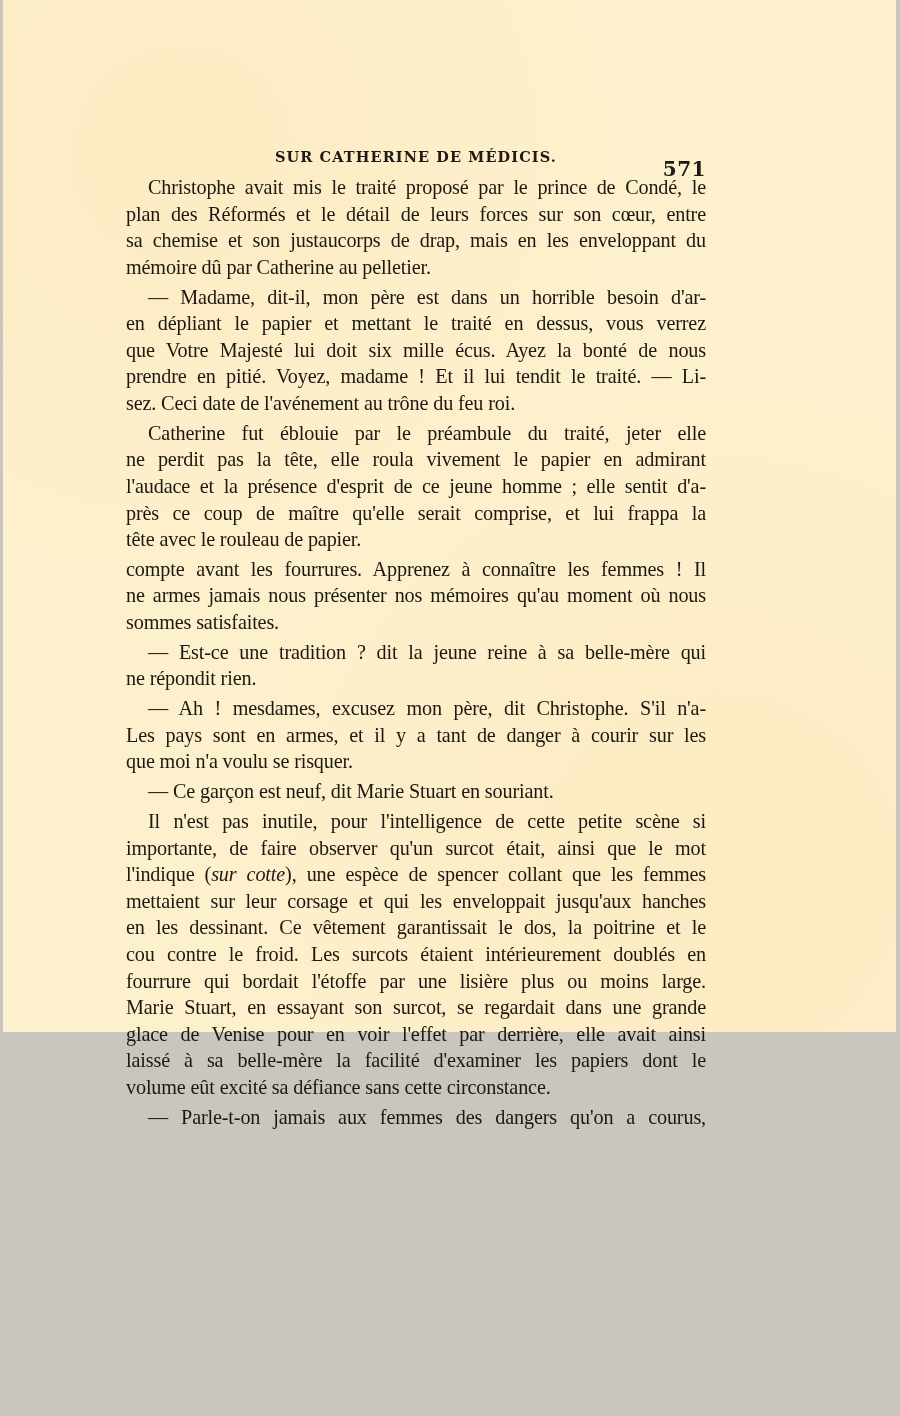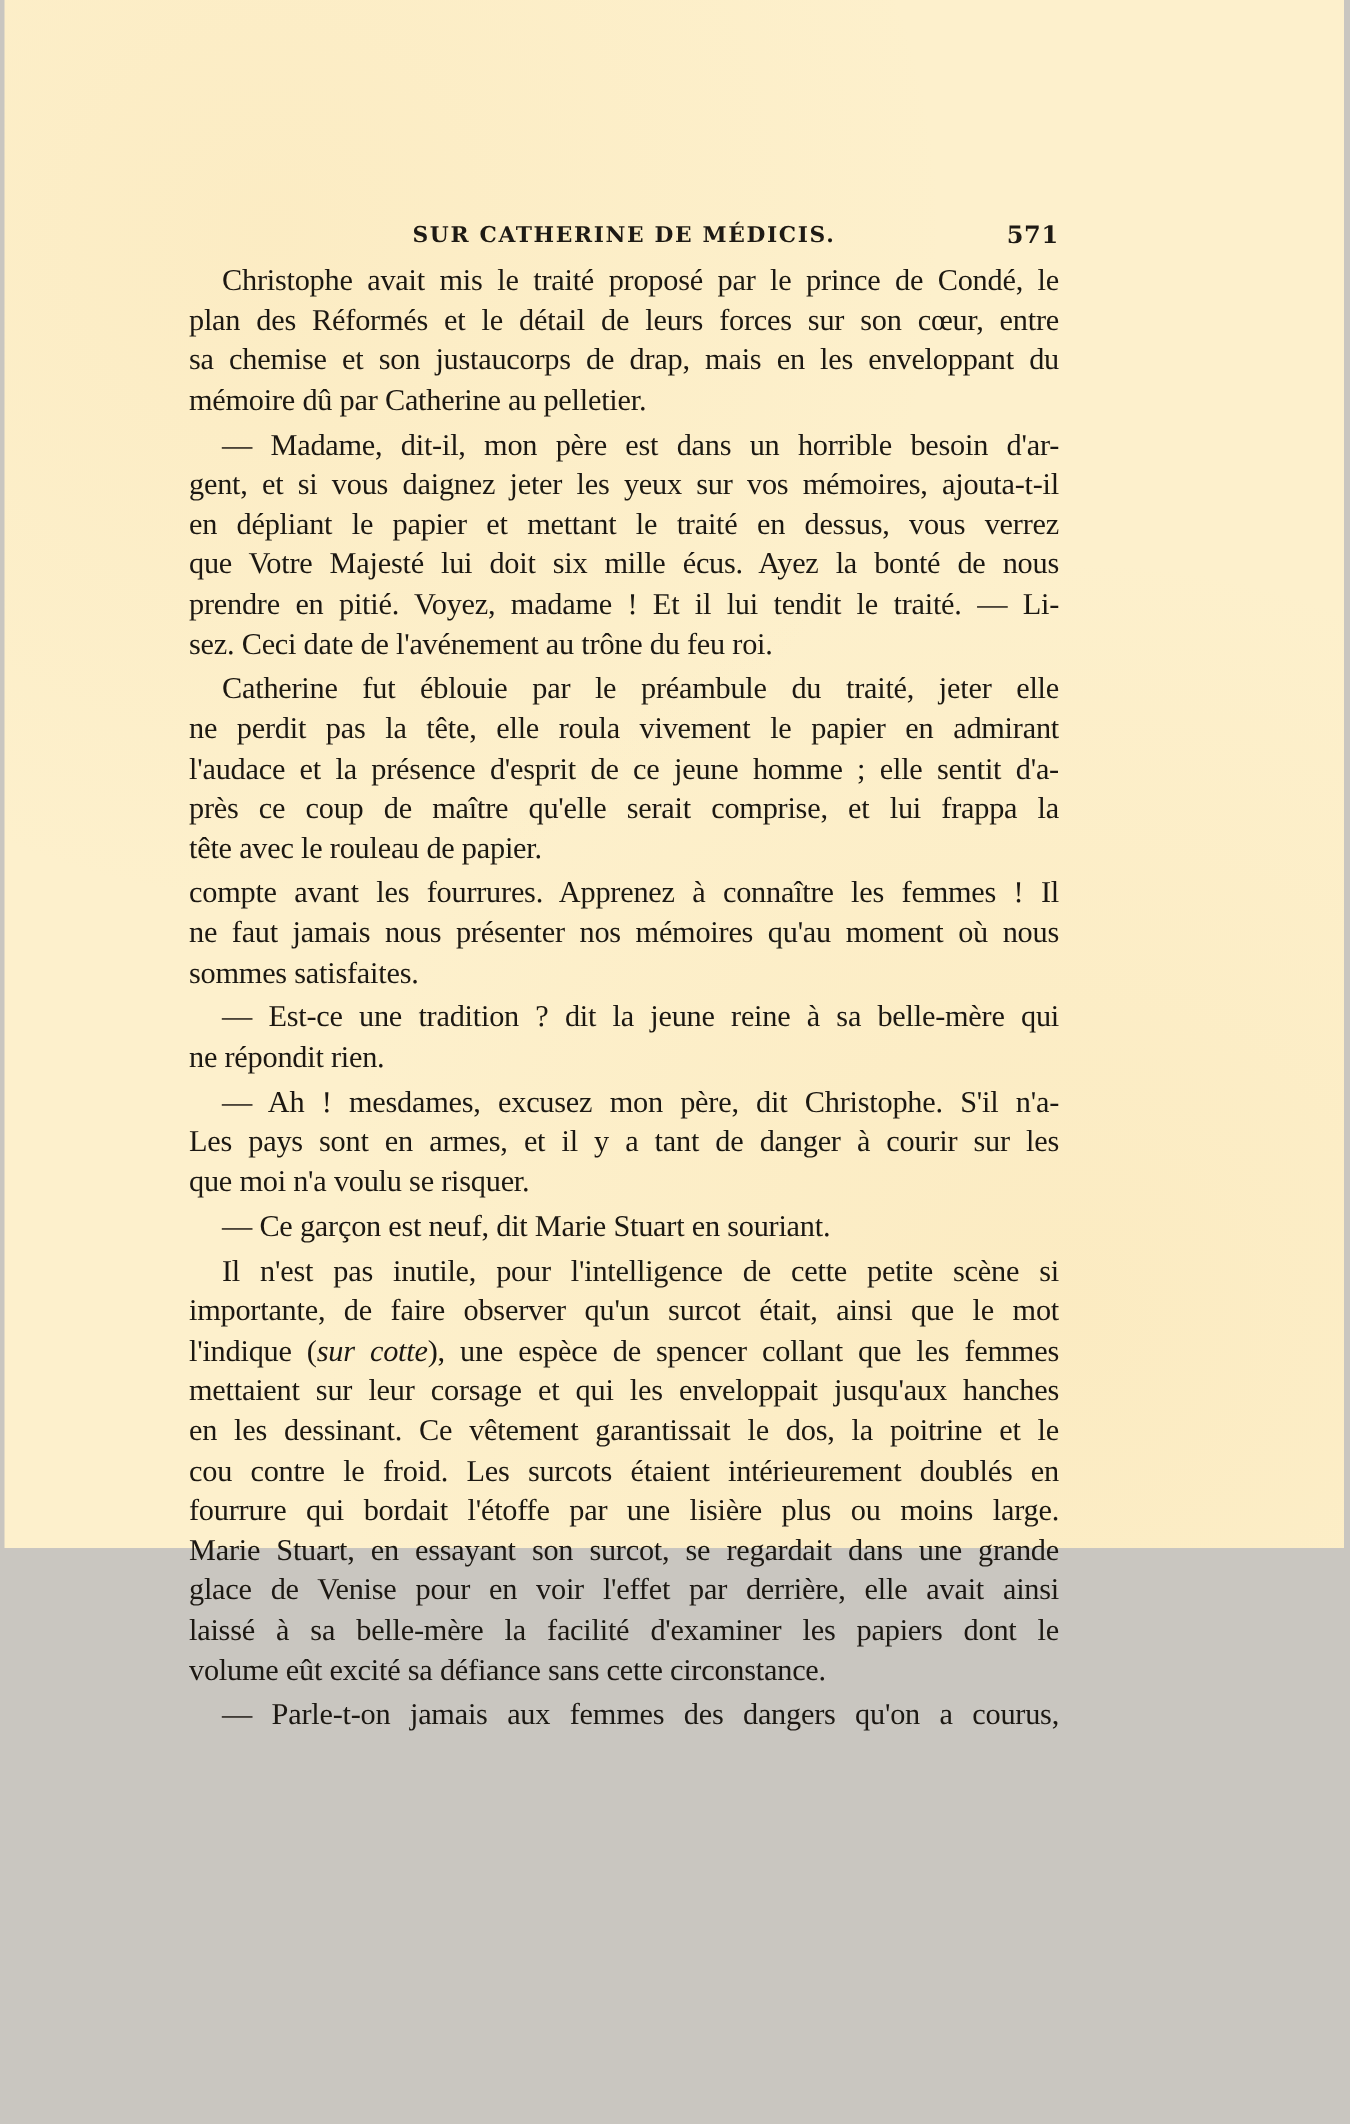--- a/index.html
+++ b/index.html
@@ -37,22 +37,22 @@
       position: absolute;
       left: 152px;
       top: 2px;
       font-size: 14.5px;
       font-weight: bold;
       letter-spacing: 1.1px;
     }
     .page-number {
       position: absolute;
       right: 0;
-      top: 1px;
-      font-size: 16px;
+      top: 11px;
+      font-size: 20px;
       font-weight: bold;
       letter-spacing: 0.5px;
     }
     .text-block {
       position: absolute;
       left: 123px;
       top: 174px;
       width: 580px;
       font-family: "Liberation Serif", serif;
       font-size: 20.2px;
@@ -85,38 +85,37 @@
 
     <div class="para-wrap">
       <span class="line first">Christophe avait mis le traité proposé par le prince de Condé, le</span>
       <span class="line">plan des Réformés et le détail de leurs forces sur son cœur, entre</span>
       <span class="line">sa chemise et son justaucorps de drap, mais en les enveloppant du</span>
       <span class="line end">mémoire dû par Catherine au pelletier.</span>
     </div>
 
     <div class="para-wrap">
       <span class="line first">— Madame, dit-il, mon père est dans un horrible besoin d'ar-</span>
-      <span class="line">gent, et si vous daignez jeter les yeux sur vos mémoires, ajouta-t-il</span>
       <span class="line">en dépliant le papier et mettant le traité en dessus, vous verrez</span>
       <span class="line">que Votre Majesté lui doit six mille écus. Ayez la bonté de nous</span>
       <span class="line">prendre en pitié. Voyez, madame ! Et il lui tendit le traité. — Li-</span>
       <span class="line end">sez. Ceci date de l'avénement au trône du feu roi.</span>
     </div>
 
     <div class="para-wrap">
       <span class="line first">Catherine fut éblouie par le préambule du traité, jeter elle</span>
       <span class="line">ne perdit pas la tête, elle roula vivement le papier en admirant</span>
       <span class="line">l'audace et la présence d'esprit de ce jeune homme ; elle sentit d'a-</span>
       <span class="line">près ce coup de maître qu'elle serait comprise, et lui frappa la</span>
       <span class="line end">tête avec le rouleau de papier.</span>
     </div>
 
     <div class="para-wrap">
       <span class="line">compte avant les fourrures. Apprenez à connaître les femmes ! Il</span>
-      <span class="line">ne faut jamais nous présenter nos mémoires qu'au moment où nous</span>
+      <span class="line">ne armes jamais nous présenter nos mémoires qu'au moment où nous</span>
       <span class="line end">sommes satisfaites.</span>
     </div>
 
     <div class="para-wrap">
       <span class="line first">— Est-ce une tradition ? dit la jeune reine à sa belle-mère qui</span>
       <span class="line end">ne répondit rien.</span>
     </div>
 
     <div class="para-wrap">
       <span class="line first">— Ah ! mesdames, excusez mon père, dit Christophe. S'il n'a-</span>

